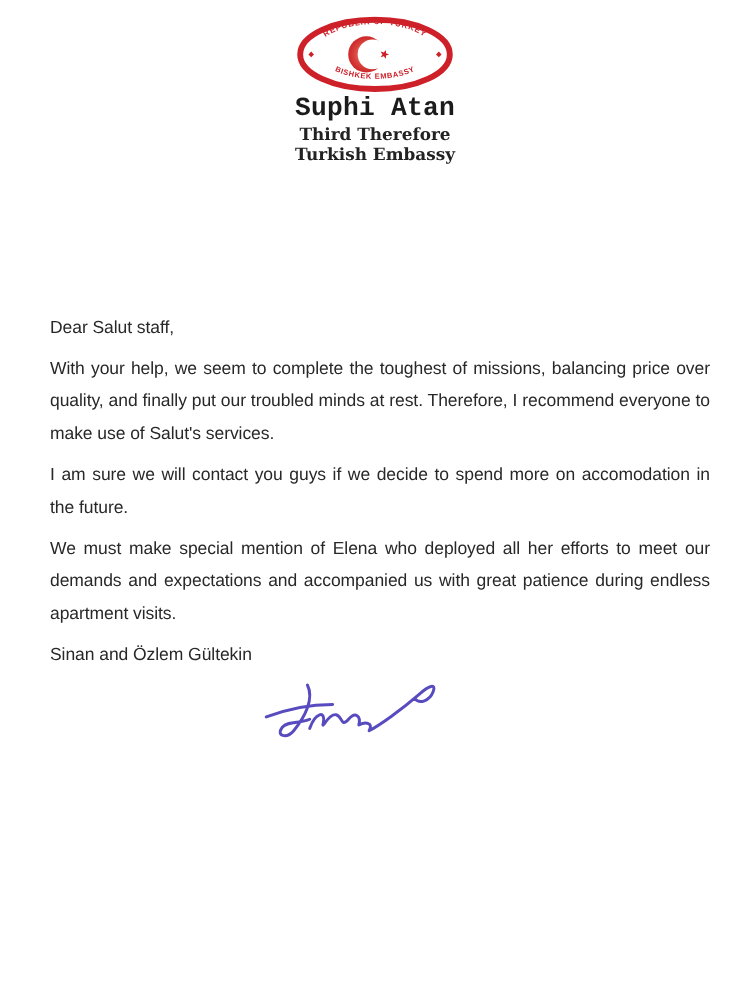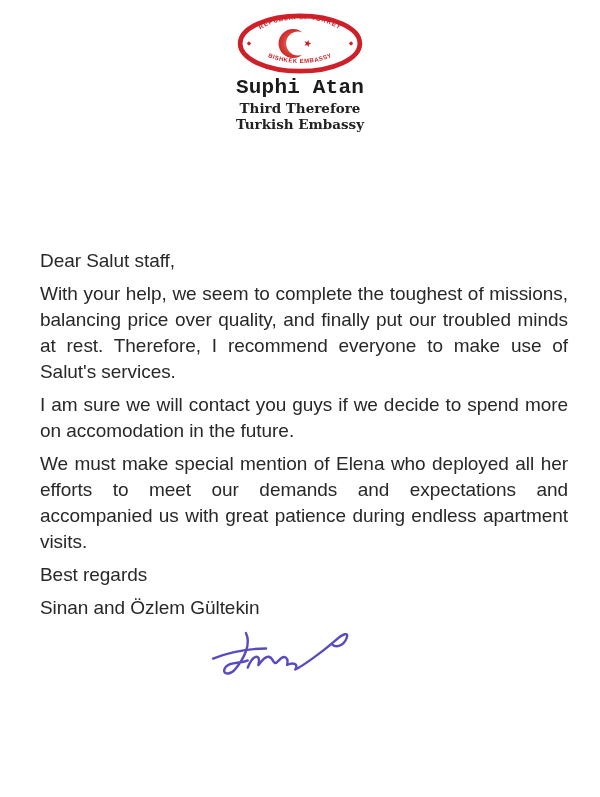--- a/index.html
+++ b/index.html
@@ -30,21 +30,21 @@
   .sender-line {
     font-family: "DejaVu Serif", "Liberation Serif", serif;
     font-weight: bold;
     font-size: 13.5px;
     line-height: 1.2;
     color: #222222;
   }
   
   .letter {
     margin: 116px 32px 0 40px;
-    font-size: 19px;
+    font-size: 14px;
     letter-spacing: -0.05px;
     line-height: 26px;
     color: #282828;
     text-align: justify;
   }
   .letter p { margin: 0 0 7px 0; }
   .salutation { text-align: left; }
   .closing { margin-top: 5px; text-align: left; }
   .signoff {
     margin-top: 51px;
@@ -97,21 +97,20 @@
     <div class="sender-name">Suphi Atan</div>
     <div class="sender-line">Third Therefore</div>
     <div class="sender-line">Turkish Embassy</div>
   </div>
 
   <div class="letter">
     <p class="salutation">Dear Salut staff,</p>
     <p>With your help, we seem to complete the toughest of missions, balancing price over quality, and finally put our troubled minds at rest. Therefore, I recommend everyone to make use of Salut's services.</p>
     <p>I am sure we will contact you guys if we decide to spend more on accomodation in the future.</p>
     <p>We must make special mention of Elena who deployed all her efforts to meet our demands and expectations and accompanied us with great patience during endless apartment visits.</p>
-    <p class="closing">Best regards</p>
     <p class="signoff">Sinan and Özlem Gültekin</p>
 
     <div class="signature-wrap">
       <svg class="signature-svg" viewBox="0 0 180 70">
         <g fill="none" stroke="#584bc0" stroke-width="2.6" stroke-linecap="round" stroke-linejoin="round">
           <path d="M50 12 C 56 24, 48 40, 38 52 C 32 59, 22 57, 28 49 C 33 43, 44 46, 52 42"></path>
           <path d="M14 40 C 32 33, 52 29, 72 29"></path>
           <path d="M52 50 C 57 36, 66 34, 64 45 C 62 53, 68 37, 75 38 C 81 39, 79 50, 86 42 C 92 35, 97 39, 95 47 C 101 44, 108 45, 104 52 C 112 48, 132 34, 148 20 C 156 13, 163 10, 160 18 C 157 26, 148 29, 144 24"></path>
         </g>
       </svg>

